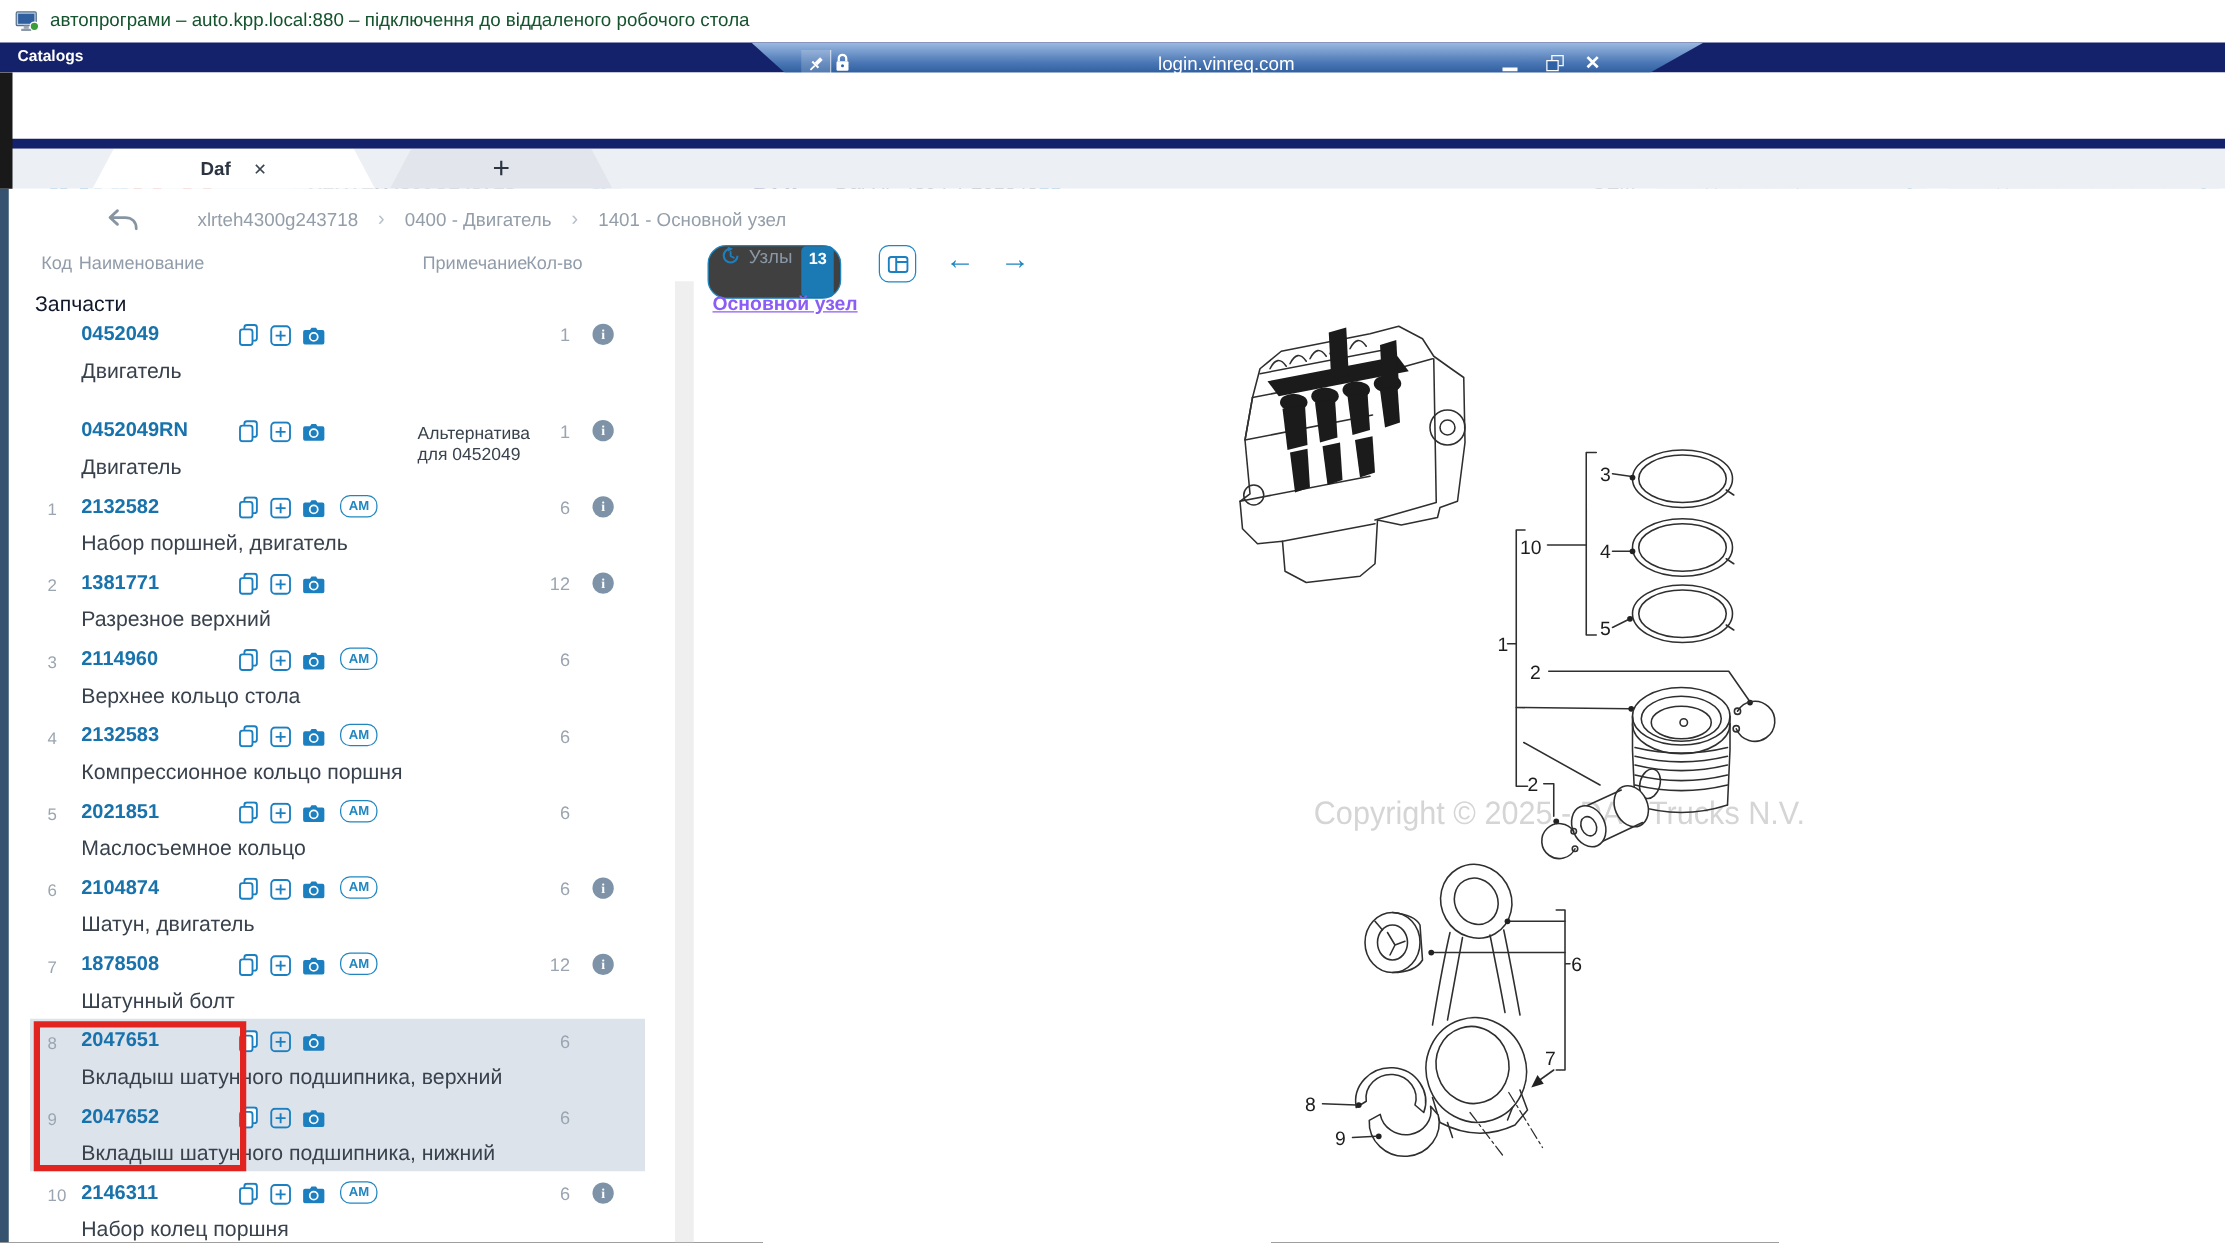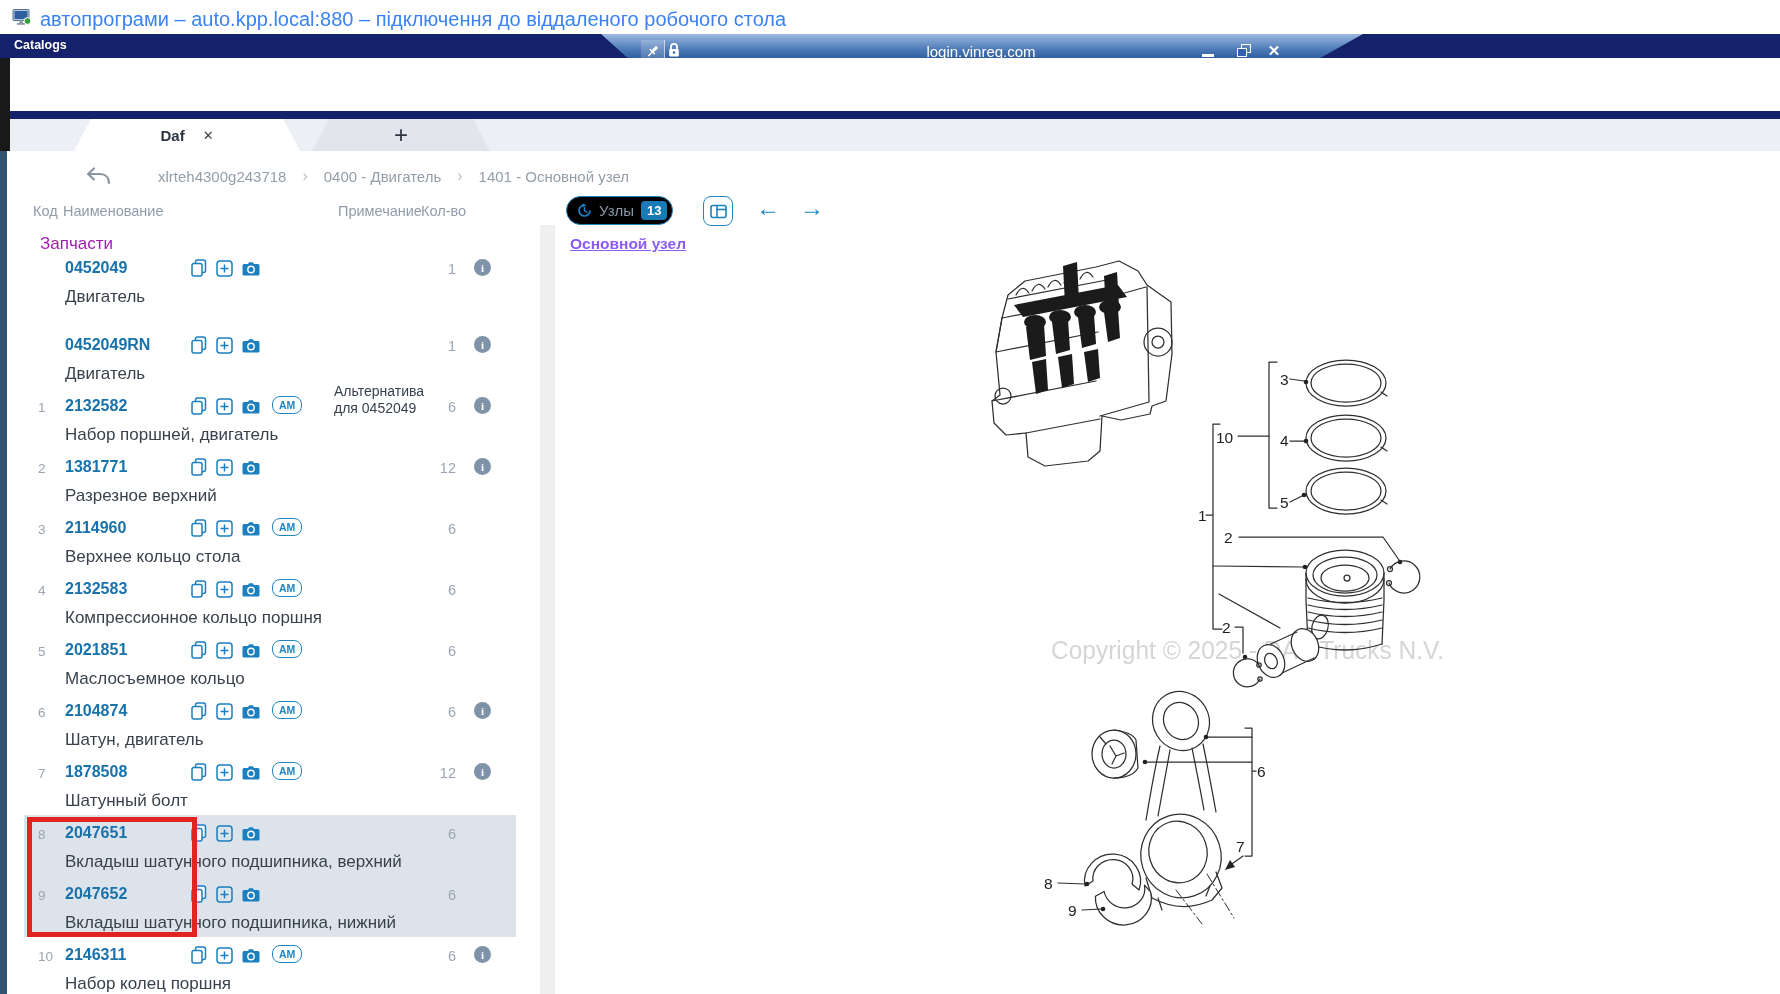--- a/index.html
+++ b/index.html
@@ -4,21 +4,21 @@
 <style>
   * { margin:0; padding:0; box-sizing:border-box; }
   html,body { background:#555; }
   .screen {
     position:relative; width:1780px; height:994px; background:#fff; overflow:hidden;
     font-family:"Liberation Sans", sans-serif; color:#39424c;
   }
   
   .titlebar { position:absolute; left:0; top:0; width:100%; height:34px; background:#fff; }
   .titlebar .win-icon { position:absolute; left:12px; top:7px; }
-  .titlebar .title-text { position:absolute; left:40px; top:8px; font-size:20px; color:#3b82f6; white-space:nowrap; }
+  .titlebar .title-text { position:absolute; left:40px; top:8px; font-size:15px; color:#14532d; white-space:nowrap; }
   
   .navybar { position:absolute; left:0; top:34px; width:100%; height:24px; background:var(--navy); }
   .navybar .catalogs { position:absolute; left:14px; top:4px; color:#fff; font-size:12.5px; font-weight:bold;text-align:right; }
   .rdpbar {
     position:absolute; left:601px; top:34px; width:762px; height:36px;
     background:linear-gradient(180deg,#9cb9e2 0%,#4a77b4 45%,#1d4a8d 85%,#16407e 100%);
     clip-path:polygon(0 0, 100% 0, calc(100% - 64px) 100%, 40px 100%);
   }
   .rdpbar .pinbox { position:absolute; left:40px; top:6px; width:24px; height:24px; background:rgba(255,255,255,.18); border-right:1px solid rgba(255,255,255,.55); padding:4px; }
   .rdpbar .lockbox { position:absolute; left:66px; top:8px; }
@@ -52,36 +52,36 @@
   .tab-daf { left:74px; width:226px; background:#fff; font-size:15px; font-weight:bold; color:#2b3440; }
   .tab-daf .x { font-size:13px; font-weight:normal; color:#3a4550; }
   .tab-plus { left:312px; width:178px; background:#e2e6ec; font-size:24px; font-weight:300; color:#2b3440; }
   
   .crumbrow { position:absolute; left:0; top:151px; width:100%; height:45px; background:#fff; }
   .backicon { position:absolute; left:85px; top:15px; }
   .crumbs { position:absolute; left:158px; top:16px; display:flex; gap:16px; align-items:center; font-size:15px; color:#939ea9; }
   .crumb-sep { color:#b6c0ca; font-size:16px; }
   
   .col-h { position:absolute; top:203px; font-size:14.5px; color:#919caa; }
-  .section-title { position:absolute; left:40px; top:234px; font-size:17px; color:#a21caf; }
+  .section-title { position:absolute; left:28px; top:234px; font-size:17px; color:#0f172a; }
   .prow { position:absolute; left:24px; width:492px; height:61px; }
   .prow.hl { background:var(--hl); }
   .prow .num { position:absolute; left:14px; top:12px; font-size:13.5px; color:#9aa5b1; }
   .prow .code { position:absolute; left:41px; top:9px; font-size:16px; font-weight:bold; color:var(--code); cursor:pointer; }
   .prow .desc { position:absolute; left:41px; top:37px; font-size:17px; color:#39424c; white-space:nowrap; }
   .prow .icons { position:absolute; left:167px; top:9px; display:flex; gap:9px; align-items:center; }
   .prow .am { position:absolute; left:248px; top:8px; border:1.5px solid #2186c0; color:#2186c0; border-radius:8px; font-size:10.5px; font-weight:bold; padding:2px 6px; }
-  .prow .note { position:absolute; left:310px; top:11px; width:112px; font-size:14px; line-height:17px; color:#39424c;margin-top:45px; }
+  .prow .note { position:absolute; left:310px; top:11px; width:112px; font-size:14px; line-height:17px; color:#39424c; }
   .prow .qty { position:absolute; left:396px; top:11px; width:36px; text-align:right; font-size:14.5px; color:#9aa5b1; }
   .prow .info { position:absolute; left:450px; top:9px; }
   .scroll-track { position:absolute; left:540px; top:225px; width:15px; height:769px; background:#efefef; }
   .red-box { position:absolute; left:27px; top:817px; width:170px; height:120px; border:5px solid var(--red); z-index:5; }
   
-  .uzly-btn { position:absolute; left:566px; top:196px; height:29px; display:flex; align-items:center; gap:7px; padding:0 5px 0 10px;
-              border:1.5px solid #2186c0; border-radius:15px; background:#000000; cursor:pointer; }
+  .uzly-btn { position:absolute; left:566px; top:196px; height:43px; display:flex; gap:7px; padding:0 5px 0 10px;
+              border:1.5px solid #2186c0; border-radius:15px; background:#404040; cursor:pointer; }
   .uzly-btn .lbl { font-size:15px; color:#8a97a5; }
   .uzly-btn .badge { background:#1b79b4; color:#fff; font-size:13px; font-weight:bold; border-radius:4px; padding:2px 6px; }
   .book-btn { position:absolute; left:703px; top:196px; width:30px; height:30px; border:1.5px solid #2186c0; border-radius:8px; background:#fff; display:flex; align-items:center; justify-content:center; cursor:pointer; }
   .nav-arrow { position:absolute; top:194px; font-size:24px; color:#2186c0; cursor:pointer; }
   .arr-l { left:756px; } .arr-r { left:800px; }
   .viewer-title { position:absolute; left:570px; top:235px; font-size:15.5px; font-weight:bold; color:#8b5cf6;text-decoration:underline; }
   .diagram { position:absolute; left:840px; top:228px; }
   .diagram text { font-family:"Liberation Sans", sans-serif; }
   .callout { font-size:15.5px; fill:#1d1d1d; cursor:pointer; }
   

